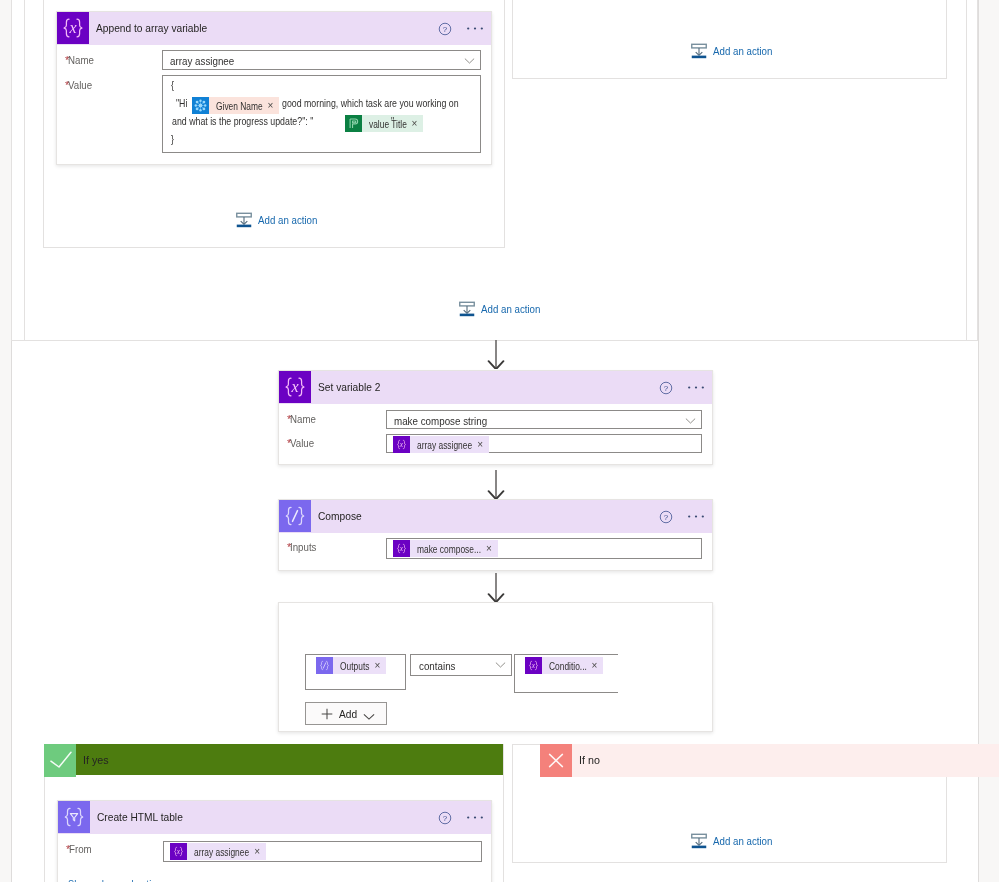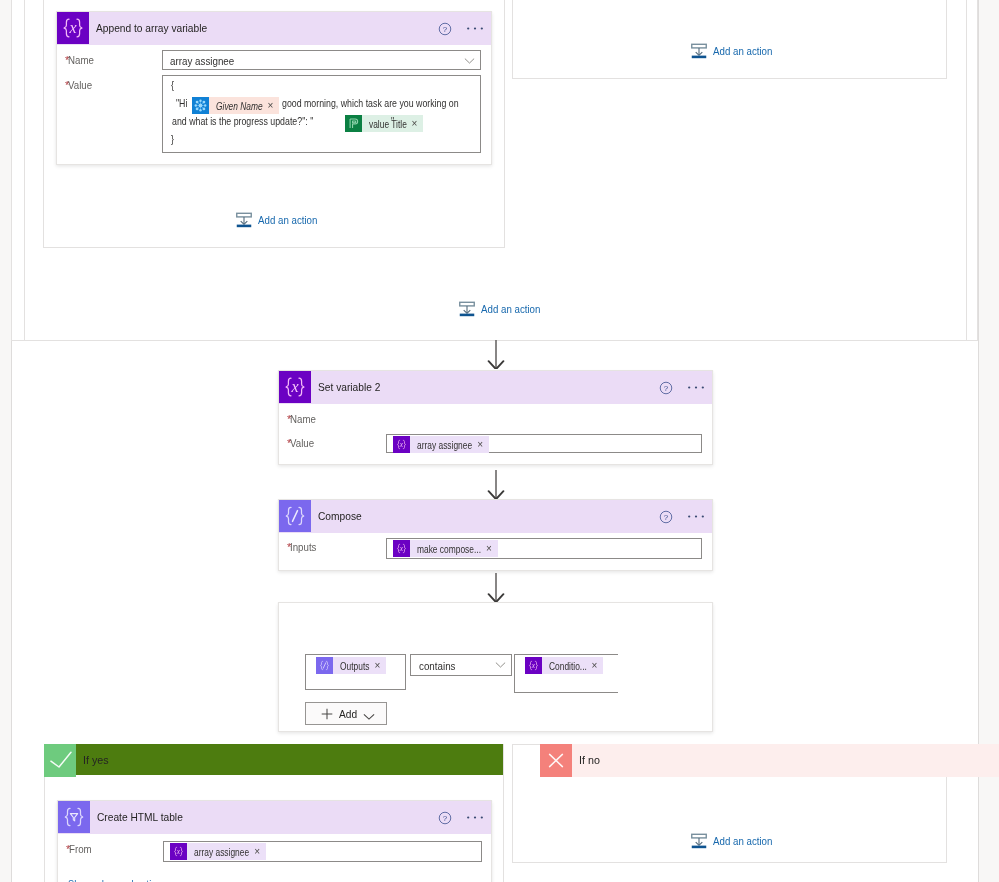--- a/index.html
+++ b/index.html
@@ -126,21 +126,21 @@
                 <circle cx="9" cy="4.0" r="1.25"></circle>
                 <circle cx="9" cy="14.0" r="1.25"></circle>
                 <circle cx="4.0" cy="9" r="1.25"></circle>
                 <circle cx="14.0" cy="9" r="1.25"></circle>
                 <circle cx="5.4" cy="5.4" r="1.5"></circle>
                 <circle cx="12.6" cy="5.4" r="1.5"></circle>
                 <circle cx="5.4" cy="12.6" r="1.5"></circle>
                 <circle cx="12.6" cy="12.6" r="1.5"></circle>
               </g>
             </svg>
-        </span><span class="tbody" style="background:#fbe3dc;font-style:italic;"><span class="nx s80" style="width: 46.4px;">Given Name</span></span><span class="tx" style="background:#fbe3dc;padding:0 6px 0 1px;line-height:17px;">×</span>
+        </span><span class="tbody" style="background:#fbe3dc;"><span class="nx s80" style="width: 46.4px;">Given Name</span></span><span class="tx" style="background:#fbe3dc;padding:0 6px 0 1px;line-height:17px;">×</span>
       </span>
       <span class="abs nx s80 vl" style="left: 119px; top: 19px; width: 176.8px;">good morning, which task are you working on</span>
 
       <span class="abs nx s80 vl" style="left: 9px; top: 37px; width: 141.6px;">and what is the progress update?": "</span>
       <span class="abs token" style="left:149px;top:39px;padding-left:33px;">
         <span class="ti">
           <svg width="17" height="17" viewBox="0 0 18 18">
               <rect width="18" height="18" fill="#0b8043"></rect>
               <g fill="none" stroke="#8fd3ac" stroke-width="1.15" stroke-linejoin="round">
                 <path d="M5.4 4.3 H10.8 a2.6 2.6 0 0 1 0 5.2 H8.0 V13.8"></path>
@@ -222,20 +222,28 @@
               <circle cx="9" cy="2.5" r="1.12" fill="#3a4a72"></circle>
               <circle cx="15.8" cy="2.5" r="1.12" fill="#3a4a72"></circle>
             </svg>
         </span>
       </div>
     </div>
 
     <span class="abs flbl" style="left:8px;top:41px;">
       <span class="req">*</span><span class="nx" style="width: 25.9px;">Name</span>
     </span>
+    <div class="abs inp" style="left:107px;top:39px;width:316px;height:19px;">
+      <span class="abs nx" style="left: 7px; top: 4px; font-size: 10.6px; width: 93.425px;">make compose string</span>
+      <span class="abs" style="right:5px;top:3px;">
+        <svg width="11" height="6" viewBox="0 0 12 7">
+            <path d="M.6 .7 L6 5.9 L11.4 .7" fill="none" stroke="#86847f" stroke-width="1.05"></path>
+          </svg>
+      </span>
+    </div>
 
     <span class="abs flbl" style="left:8px;top:65px;">
       <span class="req">*</span><span class="nx" style="width: 24.05px;">Value</span>
     </span>
     <div class="abs inp" style="left:107px;top:63px;width:316px;height:19px;">
       <span class="abs token" style="left:6px;top:1px;">
         <span class="ti" style="background:#6b01c3;display:inline-flex;align-items:center;justify-content:center;">
           <svg width="17" height="17" viewBox="0 0 32 32">
               <path d="M12.6 8.2 C10.6 8.2 10.4 9.4 10.4 10.7 L10.4 13.4 C10.4 14.6 9.8 15.4 8.6 15.7 L8.6 16.3 C9.8 16.6 10.4 17.4 10.4 18.6 L10.4 21.3 C10.4 22.6 10.6 23.8 12.6 23.8" fill="none" stroke="#e7a9ec" stroke-width="1.5" stroke-linecap="round" stroke-linejoin="round"></path>
               <path d="M19.4 8.2 C21.4 8.2 21.6 9.4 21.6 10.7 L21.6 13.4 C21.6 14.6 22.2 15.4 23.4 15.7 L23.4 16.3 C22.2 16.6 21.6 17.4 21.6 18.6 L21.6 21.3 C21.6 22.6 21.4 23.8 19.4 23.8" fill="none" stroke="#e7a9ec" stroke-width="1.5" stroke-linecap="round" stroke-linejoin="round"></path>

